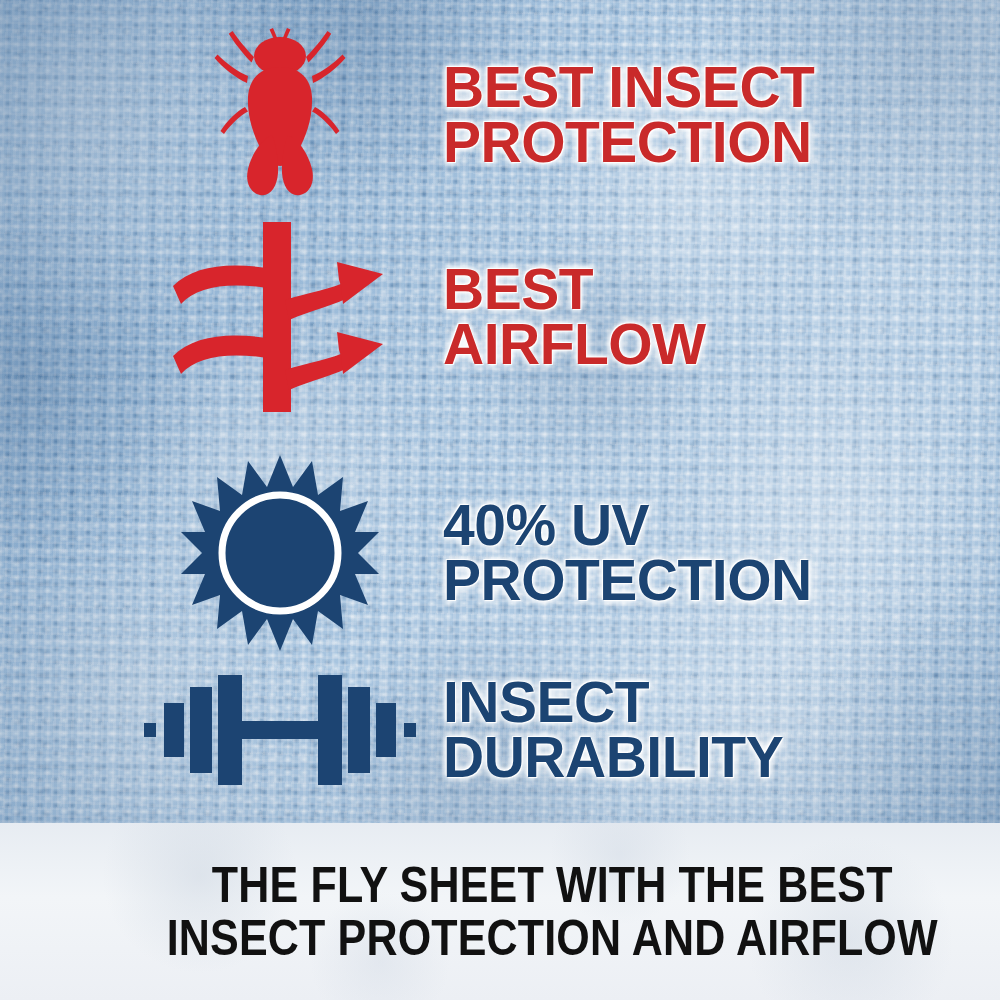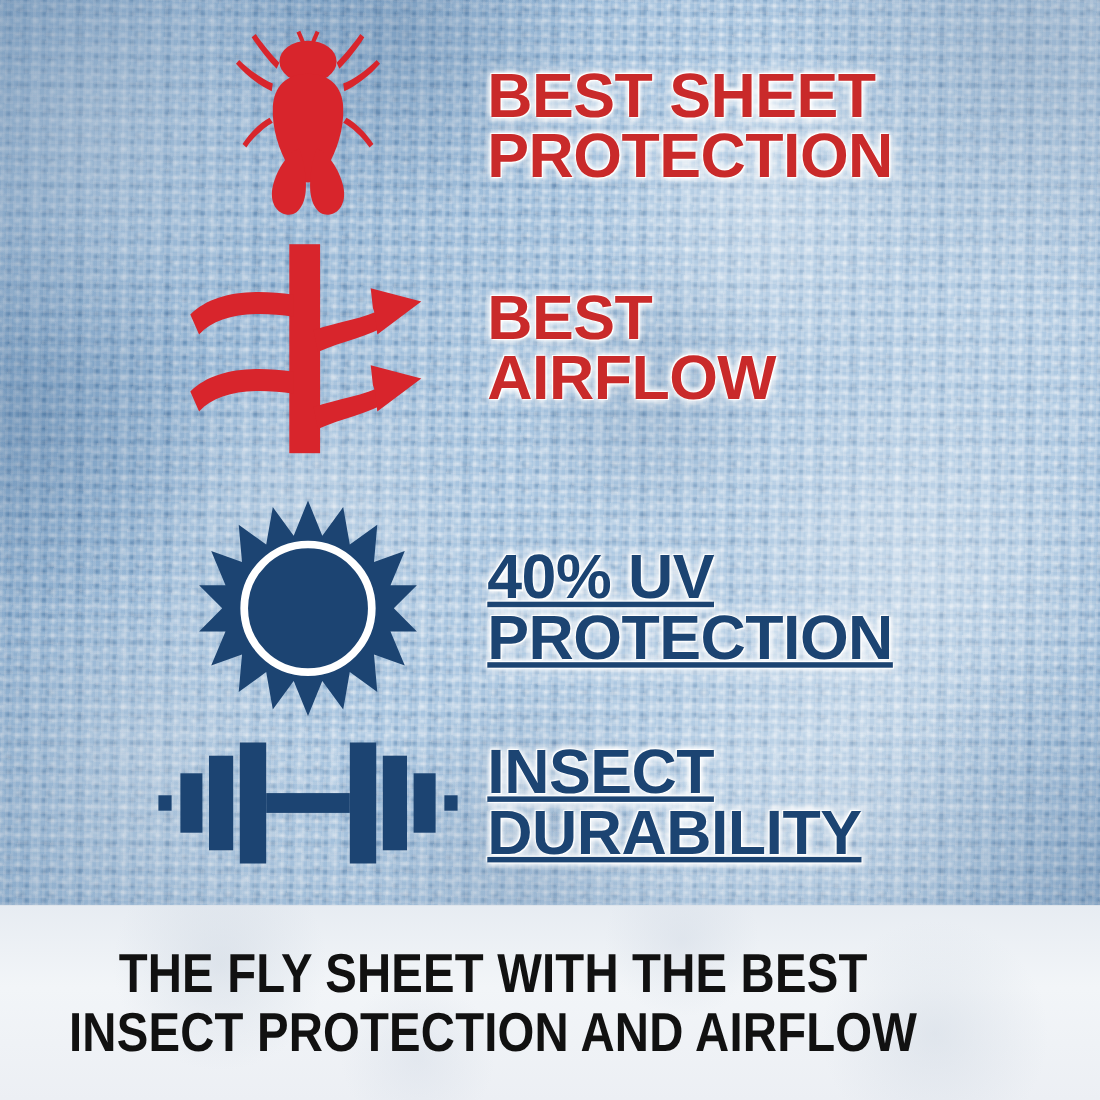--- a/index.html
+++ b/index.html
@@ -126,40 +126,39 @@
     text-shadow:
        0 0 6px #ffffff, 0 0 6px #ffffff, 0 0 10px #ffffff,
        1px 1px 0 rgba(255,255,255,0.9), -1px -1px 0 rgba(255,255,255,0.9);
   }
   .feature-text.navy {
     color: #1C4472;
     font-size: 57px;
     text-shadow:
        0 0 6px #ffffff, 0 0 6px #ffffff, 0 0 10px #ffffff,
        1px 1px 0 rgba(255,255,255,0.9), -1px -1px 0 rgba(255,255,255,0.9);
-    text-decoration: underline;
   }
 
   
   #row-insect   { top: 22px;  height: 185px; }
   #row-airflow  { top: 222px; height: 190px; justify-content: flex-end; }
   #row-uv       { top: 440px; height: 225px; }
   #row-durab    { top: 650px; height: 160px; }
 
   
   .caption-banner {
     position: absolute;
     left: 0;
     top: 823px;
     width: 1000px;
     height: 177px;
-    background: #e5e5e5;
+    background: #ec4899;
     display: flex;
     align-items: center;
-    justify-content: flex-start;
+    justify-content: flex-end;
     overflow: hidden;
   }
   .caption-banner .paper {
     position: absolute;
     inset: 0;
     background-image:
       radial-gradient(circle at 20% 30%, rgba(200,210,222,0.45), rgba(255,255,255,0) 12%),
       radial-gradient(circle at 62% 18%, rgba(205,214,226,0.40), rgba(255,255,255,0) 11%),
       radial-gradient(circle at 85% 66%, rgba(200,210,222,0.40), rgba(255,255,255,0) 12%),
       radial-gradient(circle at 38% 78%, rgba(205,214,226,0.35), rgba(255,255,255,0) 11%),
@@ -232,21 +231,21 @@
               <path d="M78 108
                        C88 112, 98 126, 102 142
                        C105 155, 100 166, 90 168
                        C80 170, 73 160, 72 146
                        C71.2 133, 74 118, 78 108 Z"></path>
             </g>
           </svg>
         </span>
       </div>
       <div class="text-cell">
-        <p class="feature-text red">BEST SHEET
+        <p class="feature-text red">BEST INSECT
 PROTECTION</p>
       </div>
     </div>
 
     <div class="feature-row" id="row-airflow">
       <div class="icon-cell">
         <span>
           <svg width="218" height="190" viewBox="0 0 218 190" aria-hidden="true">
             <g fill="#D8252C">
 

